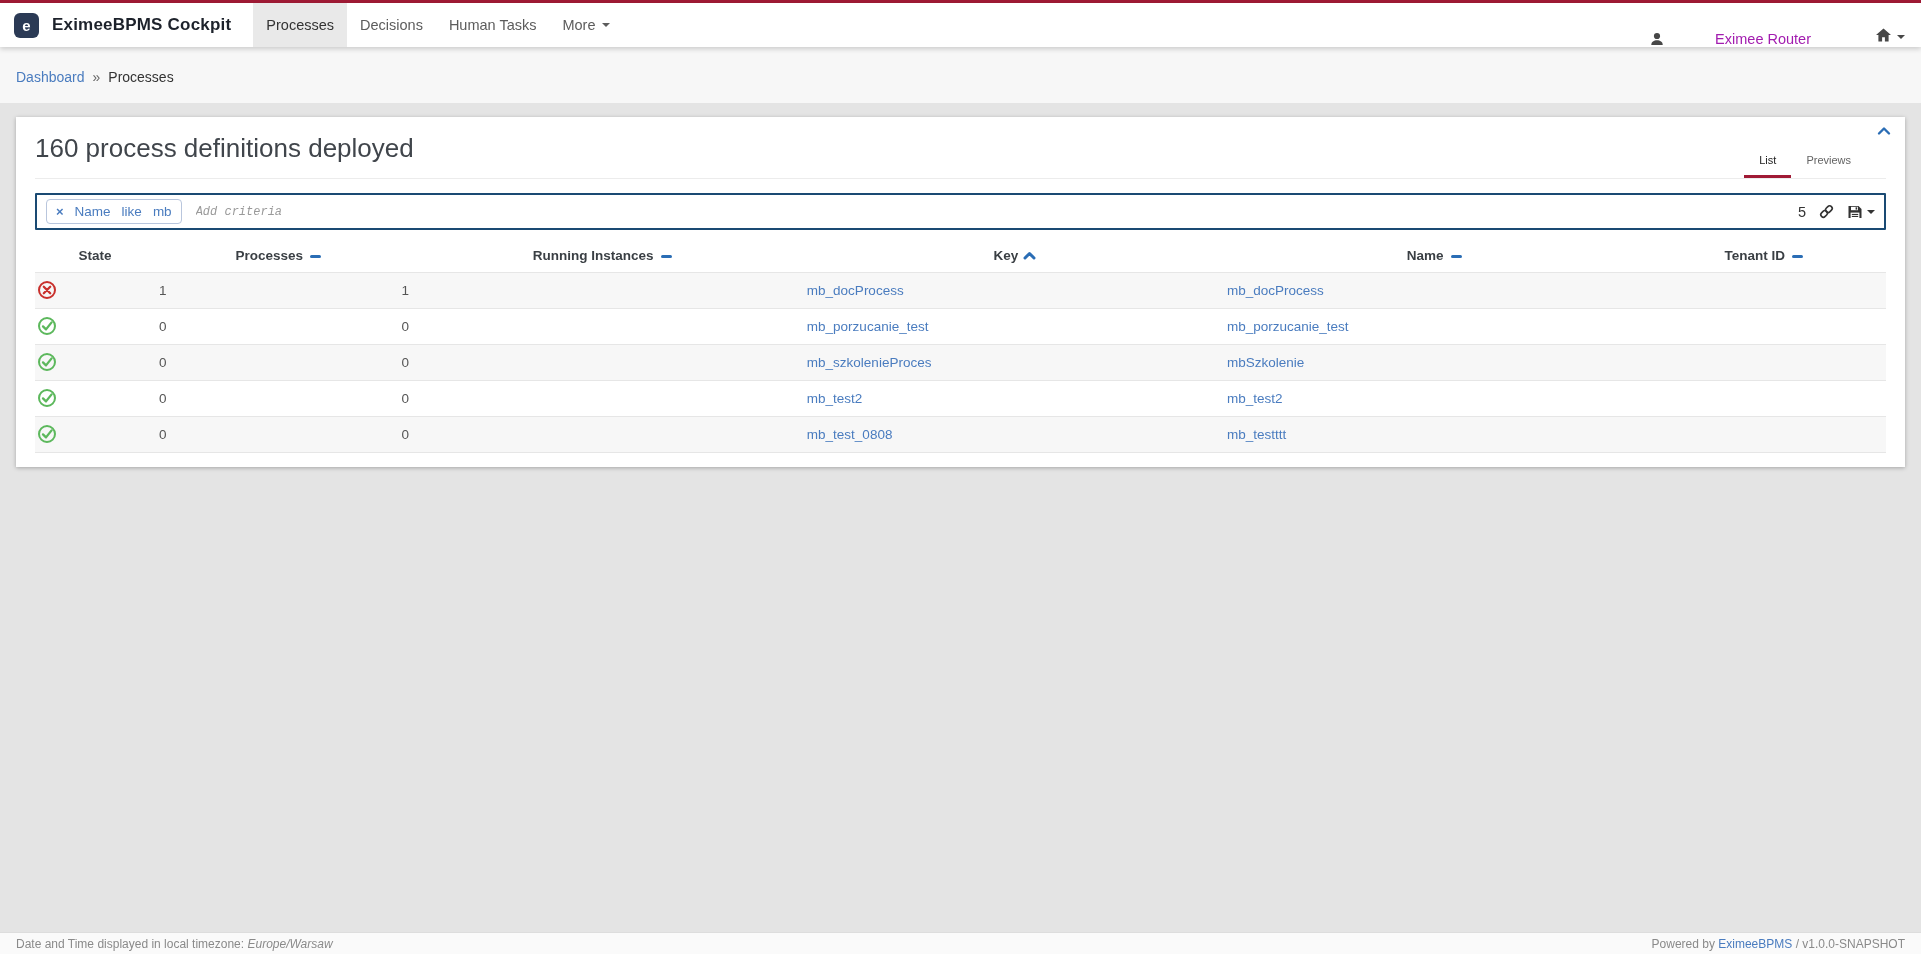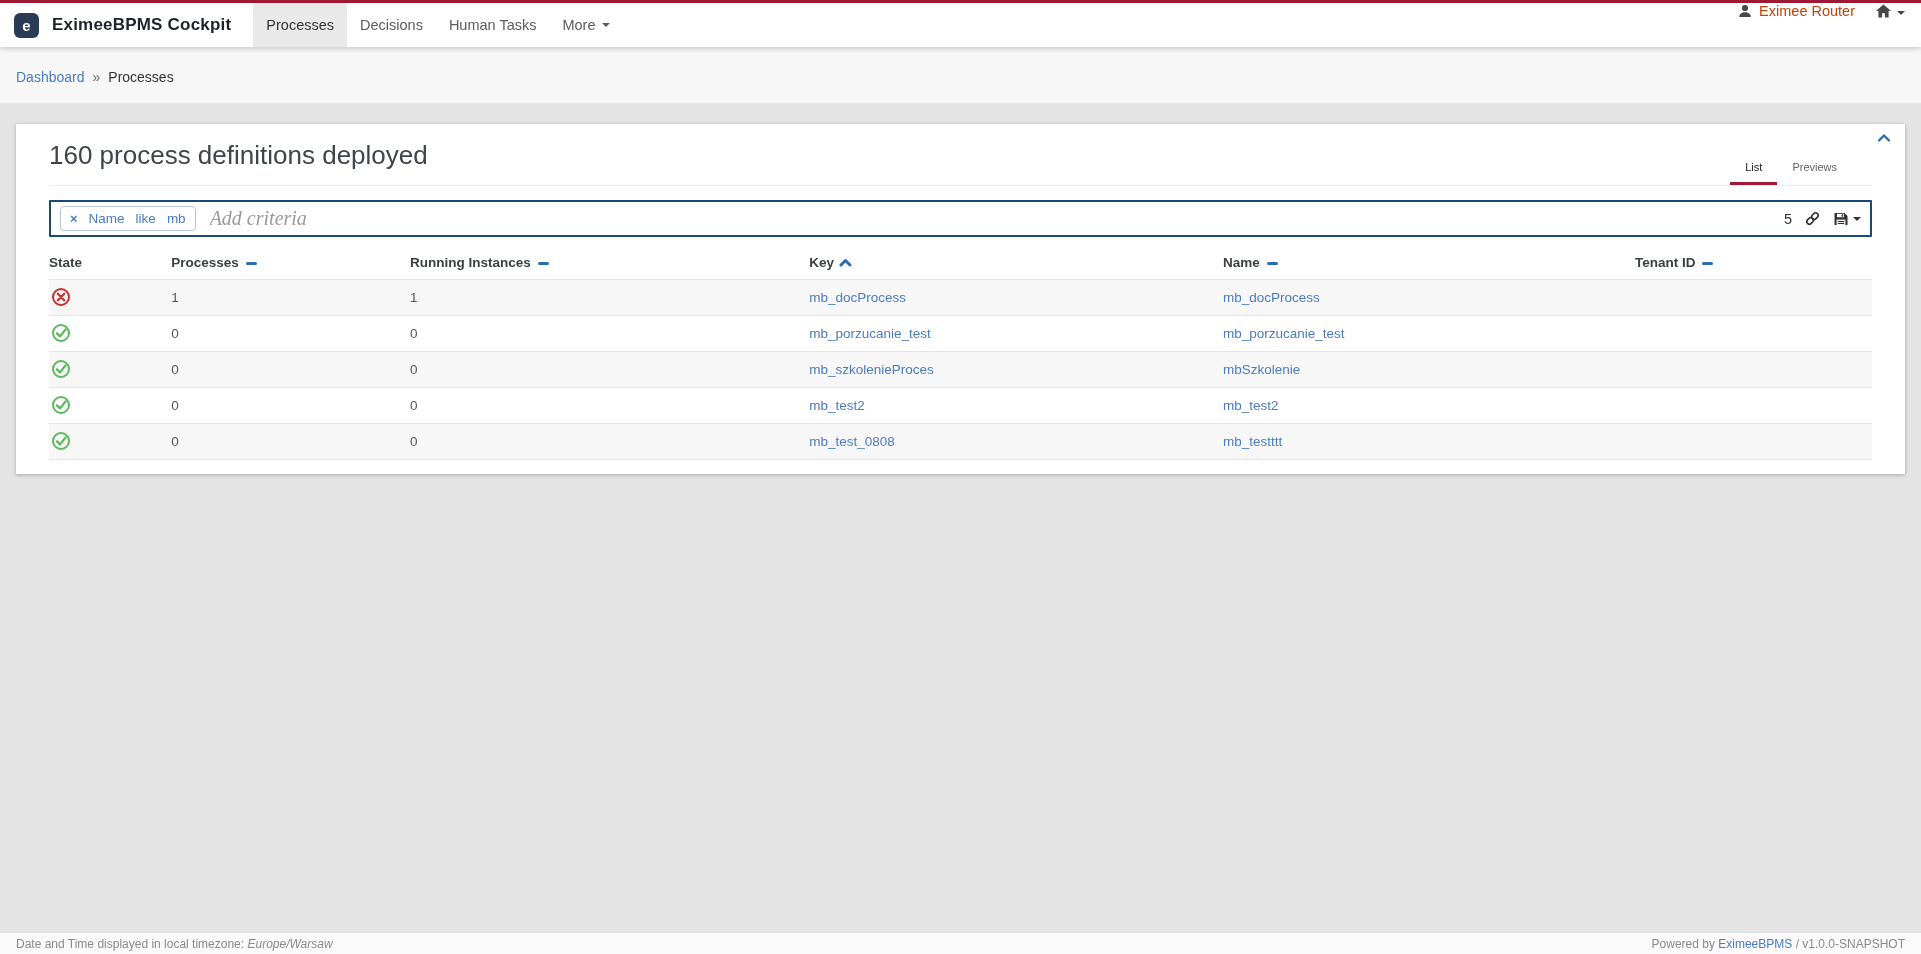--- a/index.html
+++ b/index.html
@@ -34,37 +34,37 @@
   .nav-item {
     display: flex; align-items: center; padding: 0 13px;
     font-size: 14.5px; color: #5c5c5c; cursor: pointer; white-space: nowrap;
   }
   .nav-item.active { background: #e9e9e9; color: #333; }
   .caret-down {
     display: inline-block; width: 0; height: 0; margin-left: 6px;
     border-left: 4px solid transparent; border-right: 4px solid transparent;
     border-top: 4px solid #5c5c5c;
   }
-  .navbar-right { margin-left: auto; display: flex; align-items: flex-start; color: #c2410c; }
+  .navbar-right { margin-left: auto; display: flex; align-items: flex-end; color: #a21caf; gap: 44px; }
   .navbar-right .user-label { font-size: 14.5px; margin-left: 6px; }
   .home-wrap { display: flex; align-items: center; margin-left: 20px; cursor: pointer; }
   .home-wrap .caret-down { border-top-color: #474747; margin-left: 5px; }
 
   
   .breadcrumb-band { background: #f7f7f7; height: 56px; padding: 22px 16px 0; }
   .breadcrumb { font-size: 14px; color: #555; display: flex; gap: 8px; align-items: flex-end; }
   .breadcrumb a { color: #4a7cbf; text-decoration: none; cursor: pointer; }
   .breadcrumb .sep { color: #666; }
   .breadcrumb .current { color: #333; }
 
   
   .panel {
-    margin: 21px 16px 0; background: #fff;
+    margin: 14px 16px 0; background: #fff;
     box-shadow: 0 1px 4px rgba(0,0,0,.28);
-    padding: 0 33px 14px; position: relative;
+    padding: 0 19px 14px; position: relative;
   }
   .collapse-btn { position: absolute; top: 8px; right: 14px; cursor: pointer; line-height: 0; }
   .panel-header {
     display: flex; justify-content: space-between; align-items: flex-end;
     border-bottom: 1px solid #ececec; padding-top: 16px;
   }
   .panel-title { font-size: 26px; font-weight: 500; color: #40454b; padding-bottom: 14px; }
   .tabs { display: flex; margin-right: 20px; }
   .tab {
     padding: 8px 15px 9px; font-size: 11px; color: #636363;
@@ -78,36 +78,36 @@
     display: flex; align-items: center; padding: 4px 9px; height: 37px; background: #fff;
   }
   .criteria-chip {
     display: flex; align-items: center; gap: 11px;
     border: 1px solid #b9c6dd; border-radius: 4px;
     padding: 4px 9px; color: #4a7cbf; font-size: 13.5px; background: #fff;
   }
   .chip-x { cursor: pointer; font-weight: 700; font-size: 13px; line-height: 1; }
   .criteria-input {
     border: none; outline: none; flex: 1; margin-left: 14px;
-    font-size: 20px; font-family: Liberation Serif, serif; color: #b91c1c; background: transparent;
+    font-size: 12px; font-family: Liberation Mono, monospace; color: #b91c1c; background: transparent;
   }
   .criteria-input::placeholder { font-style: italic; color: #9a9a9a; opacity: 1; }
   .filter-right { display: flex; align-items: center; gap: 12px; color: #333; }
   .filter-count { font-size: 14.5px; color: #333; }
   .icon-btn { cursor: pointer; line-height: 0; display: flex; align-items: center; color: #333; }
   .save-caret {
     display: inline-block; width: 0; height: 0; margin-left: 4px;
     border-left: 4px solid transparent; border-right: 4px solid transparent;
     border-top: 4px solid #333;
   }
 
   
   table { width: 100%; border-collapse: collapse; margin-top: 11px; font-size: 13.5px; }
   th {
-    text-align: left; font-weight: 700; color: #3a3f44;
+    text-align: center; font-weight: 700; color: #3a3f44;
     padding: 7px 4px 9px 0; white-space: nowrap; cursor: pointer;
   }
   th .sort-minus {
     display: inline-block; vertical-align: 2px; margin-left: 7px;
     width: 11px; height: 3px; border-radius: 2px; background: #2a6db5;
   }
   th .sort-caret { margin-left: 5px; vertical-align: -1px; }
   col.c-state { width: 6.7%; } col.c-incidents { width: 13.1%; }
   col.c-running { width: 21.9%; } col.c-key { width: 22.7%; }
   col.c-name { width: 22.6%; } col.c-tenant { width: 13%; }

